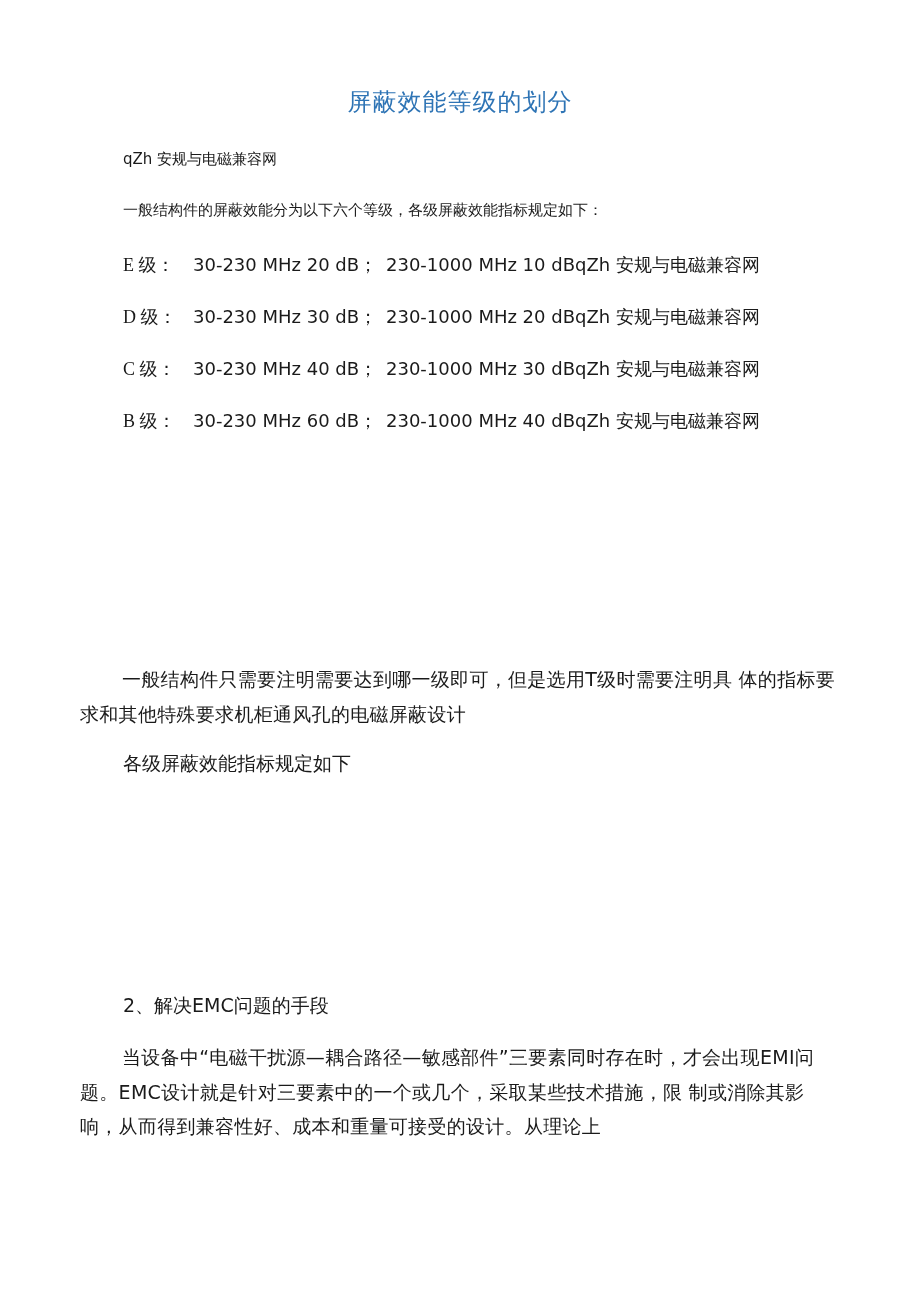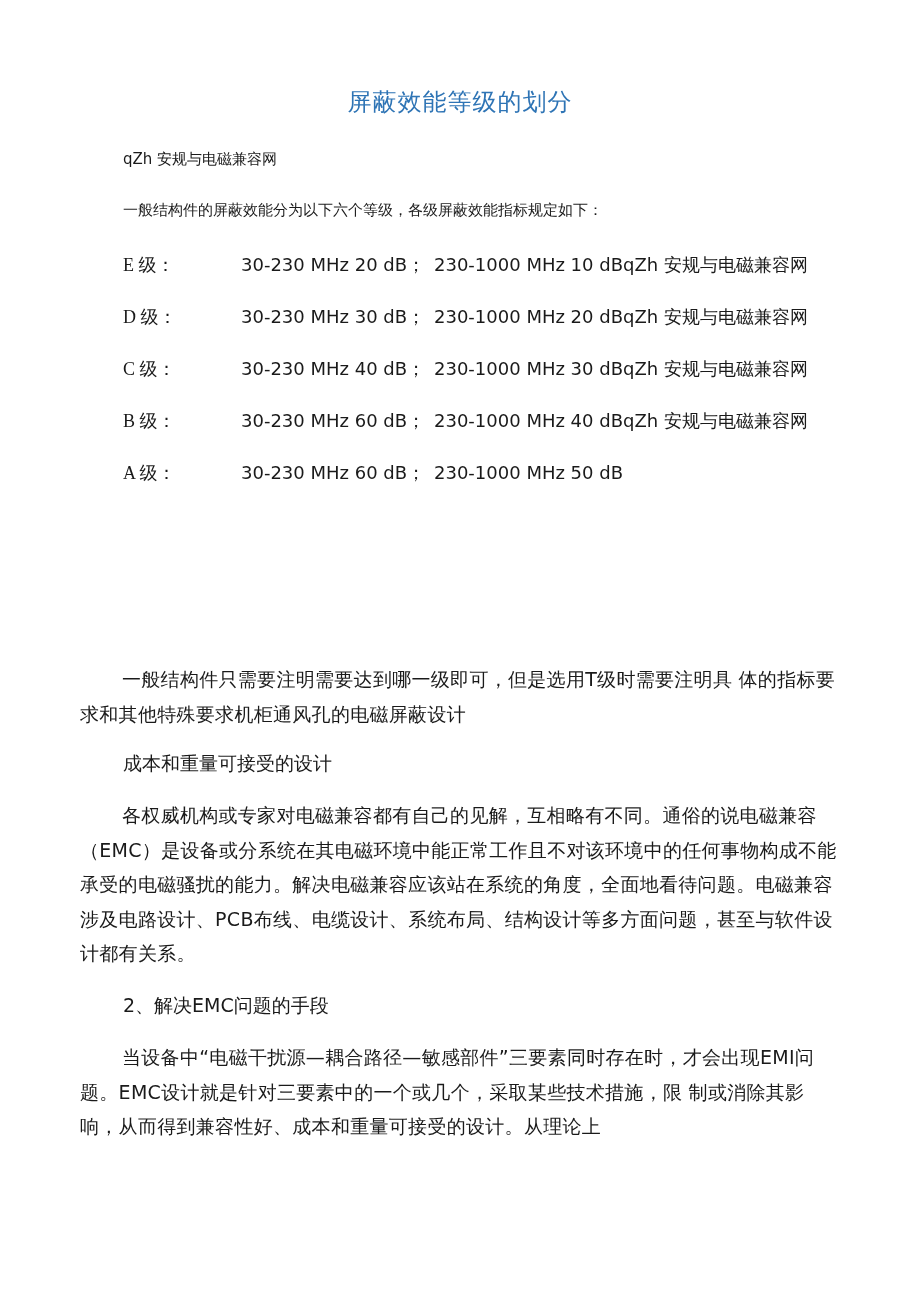--- a/index.html
+++ b/index.html
@@ -48,21 +48,21 @@
       letter-spacing: 0.3px;
     }
     .grade-row {
       position: absolute;
       left: 123px;
       font-size: 18px;
       white-space: nowrap;
       line-height: 26px;
     }
     .grade-row .lbl { display: inline-block; width: 70px; font-family: Liberation Serif, serif; }
-    .grade-row .r1 { display: inline-block; width: 193px; margin-left: 48px; }
+    .grade-row .r1 { display: inline-block; width: 193px; }
     .grade-row .r2 { }
     .heading {
       position: absolute;
       left: 123px;
       font-size: 19px;
       white-space: nowrap;
       line-height: 26px;
     }
   </style>
 </head>
@@ -81,28 +81,24 @@
   </div>
   <div class="grade-row" style="top:304px;">
     <span class="lbl">D 级：</span><span class="r1">30-230 MHz 30 dB；</span><span class="r2">230-1000 MHz 20 dBqZh 安规与电磁兼容网</span>
   </div>
   <div class="grade-row" style="top:356px;">
     <span class="lbl">C 级：</span><span class="r1">30-230 MHz 40 dB；</span><span class="r2">230-1000 MHz 30 dBqZh 安规与电磁兼容网</span>
   </div>
   <div class="grade-row" style="top:408px;">
     <span class="lbl">B 级：</span><span class="r1">30-230 MHz 60 dB；</span><span class="r2">230-1000 MHz 40 dBqZh 安规与电磁兼容网</span>
   </div>
-  <div class="grade-row" style="top:460px;">
-    <span class="lbl">A 级：</span><span class="r1">30-230 MHz 60 dB；</span><span class="r2">230-1000 MHz 50 dB</span>
-  </div>
 
 
   <div class="para" style="top:662px;">一般结构件只需要注明需要达到哪一级即可，但是选用T级时需要注明具 体的指标要求和其他特殊要求机柜通风孔的电磁屏蔽设计</div>
 
-  <div class="heading" style="top:750px;">成本和重量可接受的设计</div>
+  <div class="heading" style="top:750px;">各级屏蔽效能指标规定如下</div>
 
-  <div class="para" style="top:798px;">各权威机构或专家对电磁兼容都有自己的见解，互相略有不同。通俗的说电磁兼容（EMC）是设备或分系统在其电磁环境中能正常工作且不对该环境中的任何事物构成不能承受的电磁骚扰的能力。解决电磁兼容应该站在系统的角度，全面地看待问题。电磁兼容涉及电路设计、PCB布线、电缆设计、系统布局、结构设计等多方面问题，甚至与软件设计都有关系。</div>
 
   <div class="heading" style="top:992px;">2、解决EMC问题的手段</div>
 
   <div class="para" style="top:1040px;">当设备中“电磁干扰源—耦合路径—敏感部件”三要素同时存在时，才会出现EMI问题。EMC设计就是针对三要素中的一个或几个，采取某些技术措施，限 制或消除其影响，从而得到兼容性好、成本和重量可接受的设计。从理论上</div>
 
 </div>
 
 </body></html>

